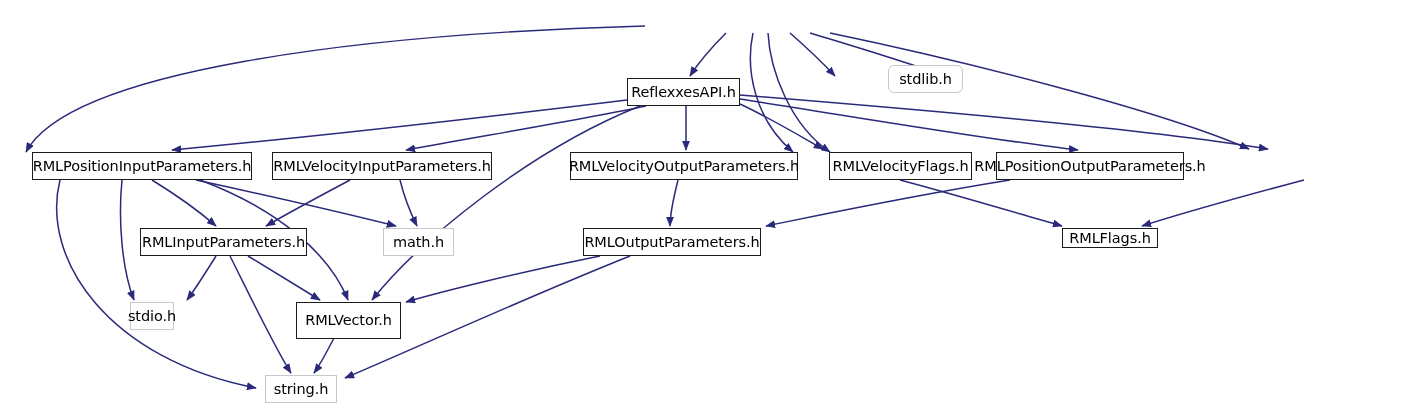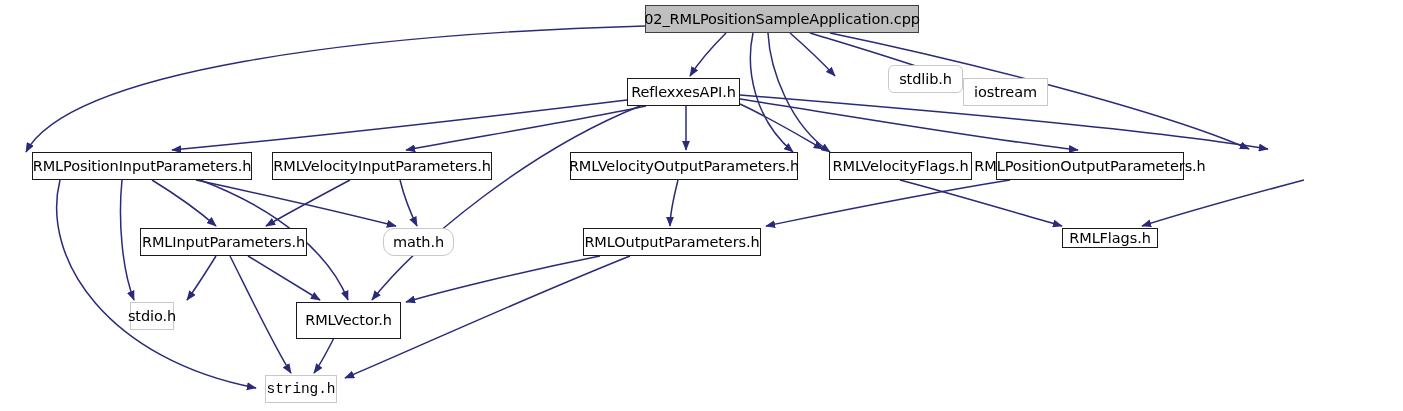--- a/index.html
+++ b/index.html
@@ -96,35 +96,29 @@
       <path d="M630,256 C520,300 400,355 345,378"></path>
 
       <path d="M900,180 C960,196 1020,214 1062,226"></path>
 
       <path d="M1304,180 C1240,197 1180,214 1142,226"></path>
 
       <path d="M338,330 C330,346 322,362 314,373"></path>
     </g>
   </svg>
 
-  <div class="node current" style="left:645px;top:5px;width:274px;height:28px;">
-    <span>02_RMLPositionSampleApplication.cpp</span>
-  </div>
 
   <div class="node dark" style="left:627px;top:78px;width:113px;height:28px;">
     <span>ReflexxesAPI.h</span>
   </div>
 
   <div class="node light" style="left:888px;top:65px;width:75px;height:28px;border-radius:6px;">
     <span>stdlib.h</span>
   </div>
 
-  <div class="node light" style="left:963px;top:78px;width:85px;height:28px;">
-    <span>iostream</span>
-  </div>
 
   <div class="node dark" style="left:32px;top:152px;width:220px;height:28px;">
     <span>RMLPositionInputParameters.h</span>
   </div>
 
   <div class="node dark" style="left:272px;top:152px;width:220px;height:28px;text-align:right;">
     <span>RMLVelocityInputParameters.h</span>
   </div>
 
   <div class="node dark" style="left:570px;top:152px;width:228px;height:28px;">
@@ -137,37 +131,37 @@
 
   <div class="node dark" style="left:996px;top:152px;width:188px;height:28px;">
     <span>RMLPositionOutputParameters.h</span>
   </div>
 
 
   <div class="node dark" style="left:140px;top:228px;width:167px;height:28px;">
     <span>RMLInputParameters.h</span>
   </div>
 
-  <div class="node light" style="left:383px;top:228px;width:71px;height:28px;border-radius:11px;">
+  <div class="node light" style="left:383px;top:228px;width:71px;height:28px;">
     <span>math.h</span>
   </div>
 
   <div class="node dark" style="left:583px;top:228px;width:178px;height:28px;">
     <span>RMLOutputParameters.h</span>
   </div>
 
   <div class="node dark" style="left:1062px;top:228px;width:96px;height:20px;">
     <span>RMLFlags.h</span>
   </div>
 
   <div class="node light" style="left:130px;top:302px;width:44px;height:28px;">
     <span>stdio.h</span>
   </div>
 
   <div class="node dark" style="left:296px;top:302px;width:105px;height:37px;">
     <span>RMLVector.h</span>
   </div>
 
-  <div class="node light" style="left:265px;top:375px;width:72px;height:28px;font-family:Liberation Mono, monospace;">
+  <div class="node light" style="left:265px;top:375px;width:72px;height:28px;">
     <span>string.h</span>
   </div>
 
 </div>
 
 </body></html>

